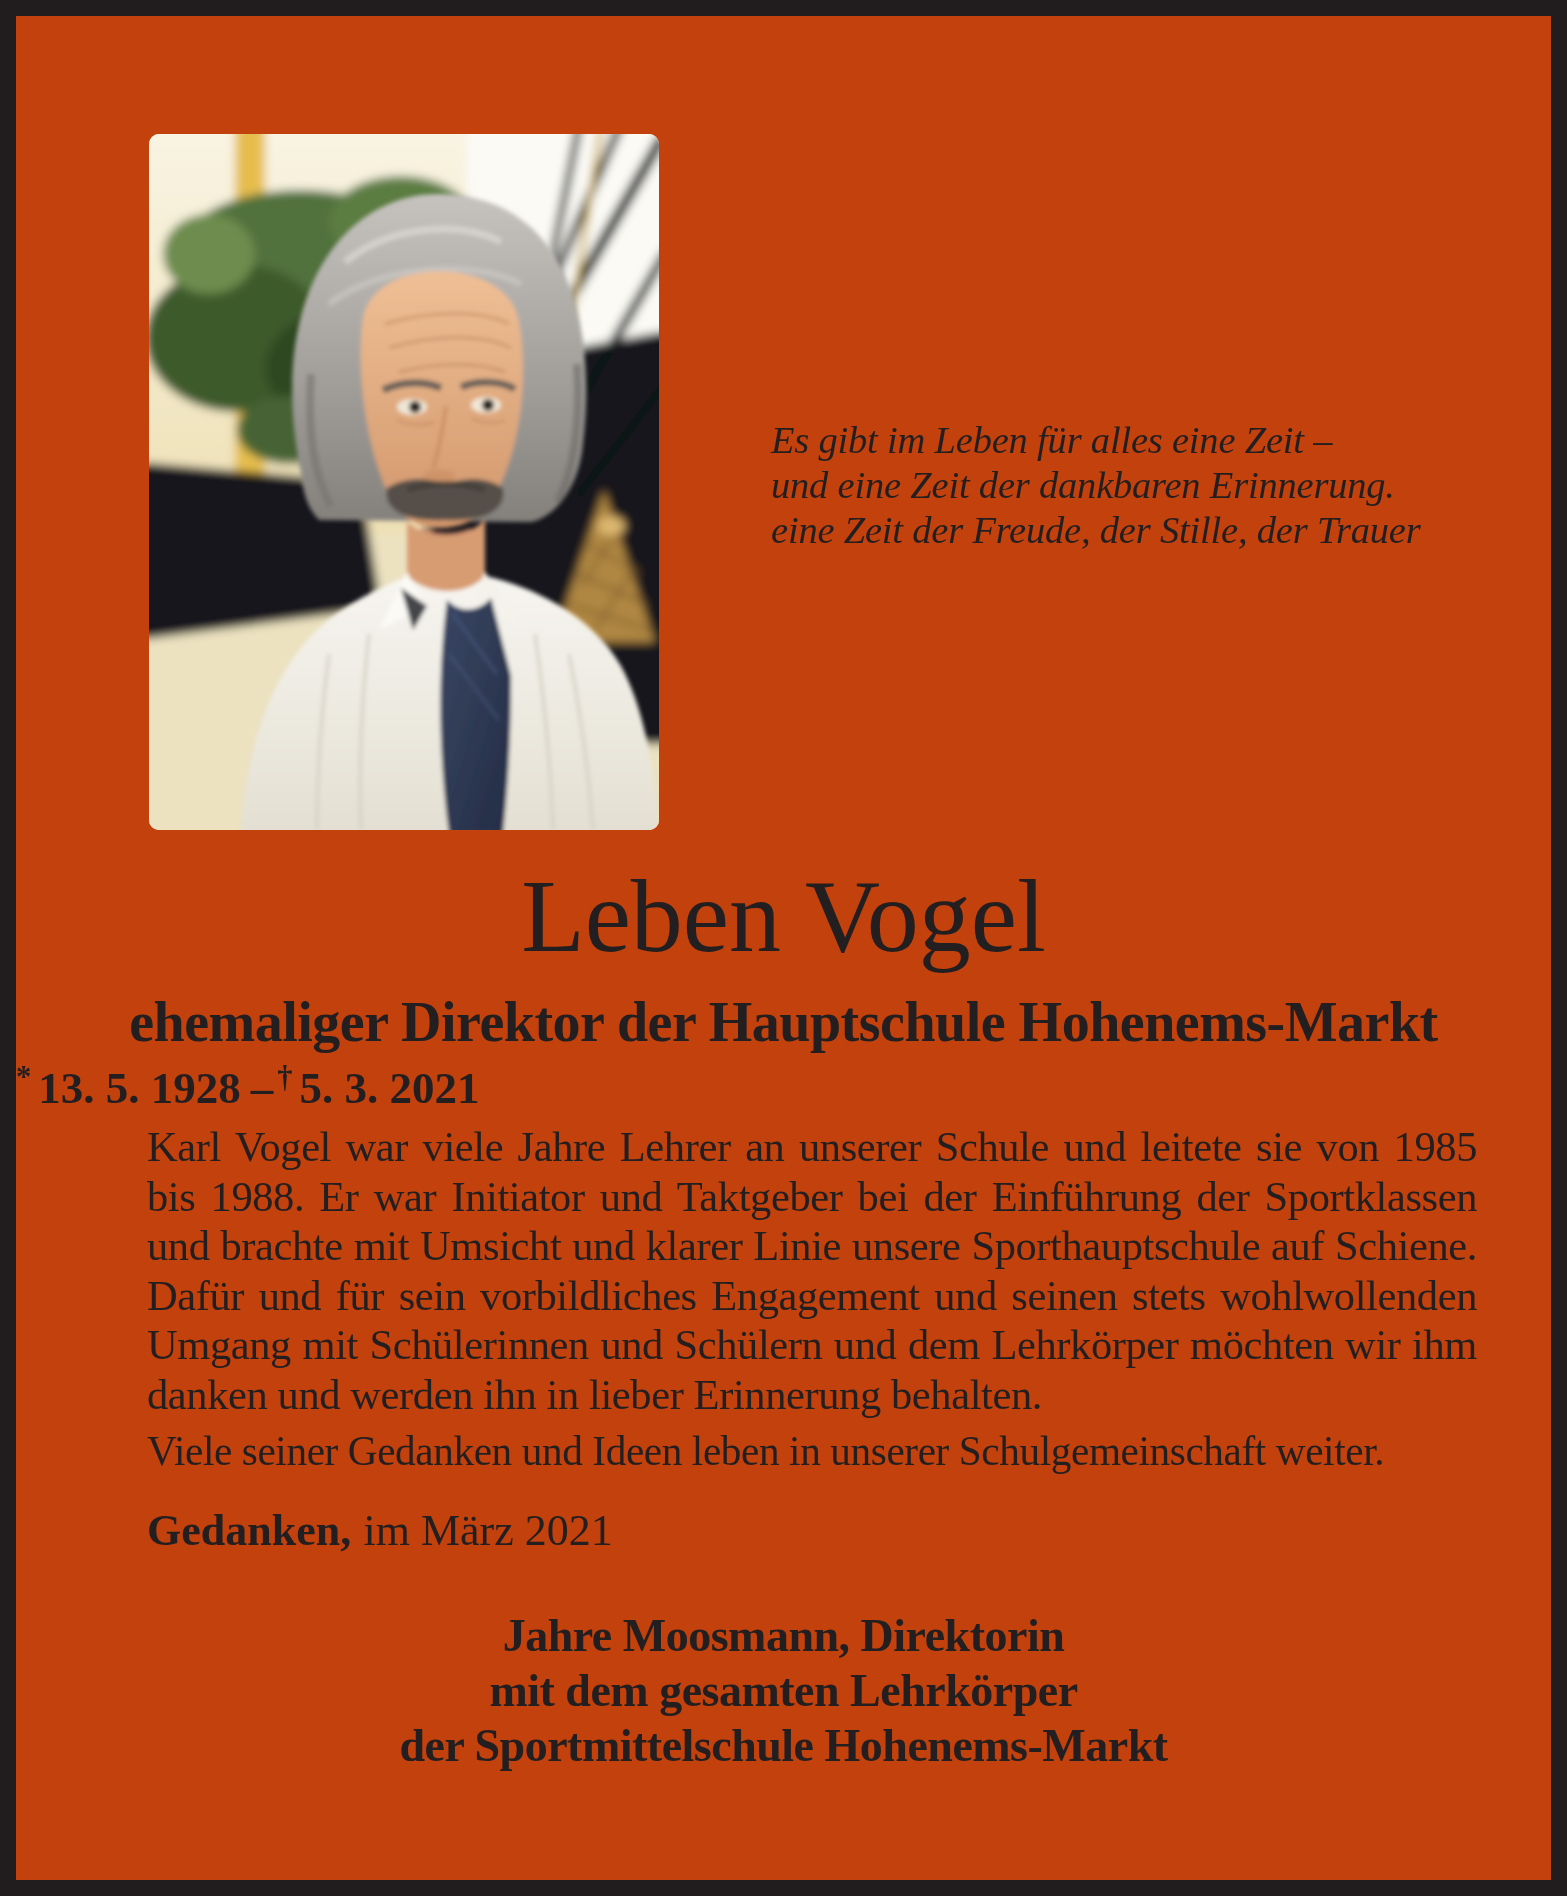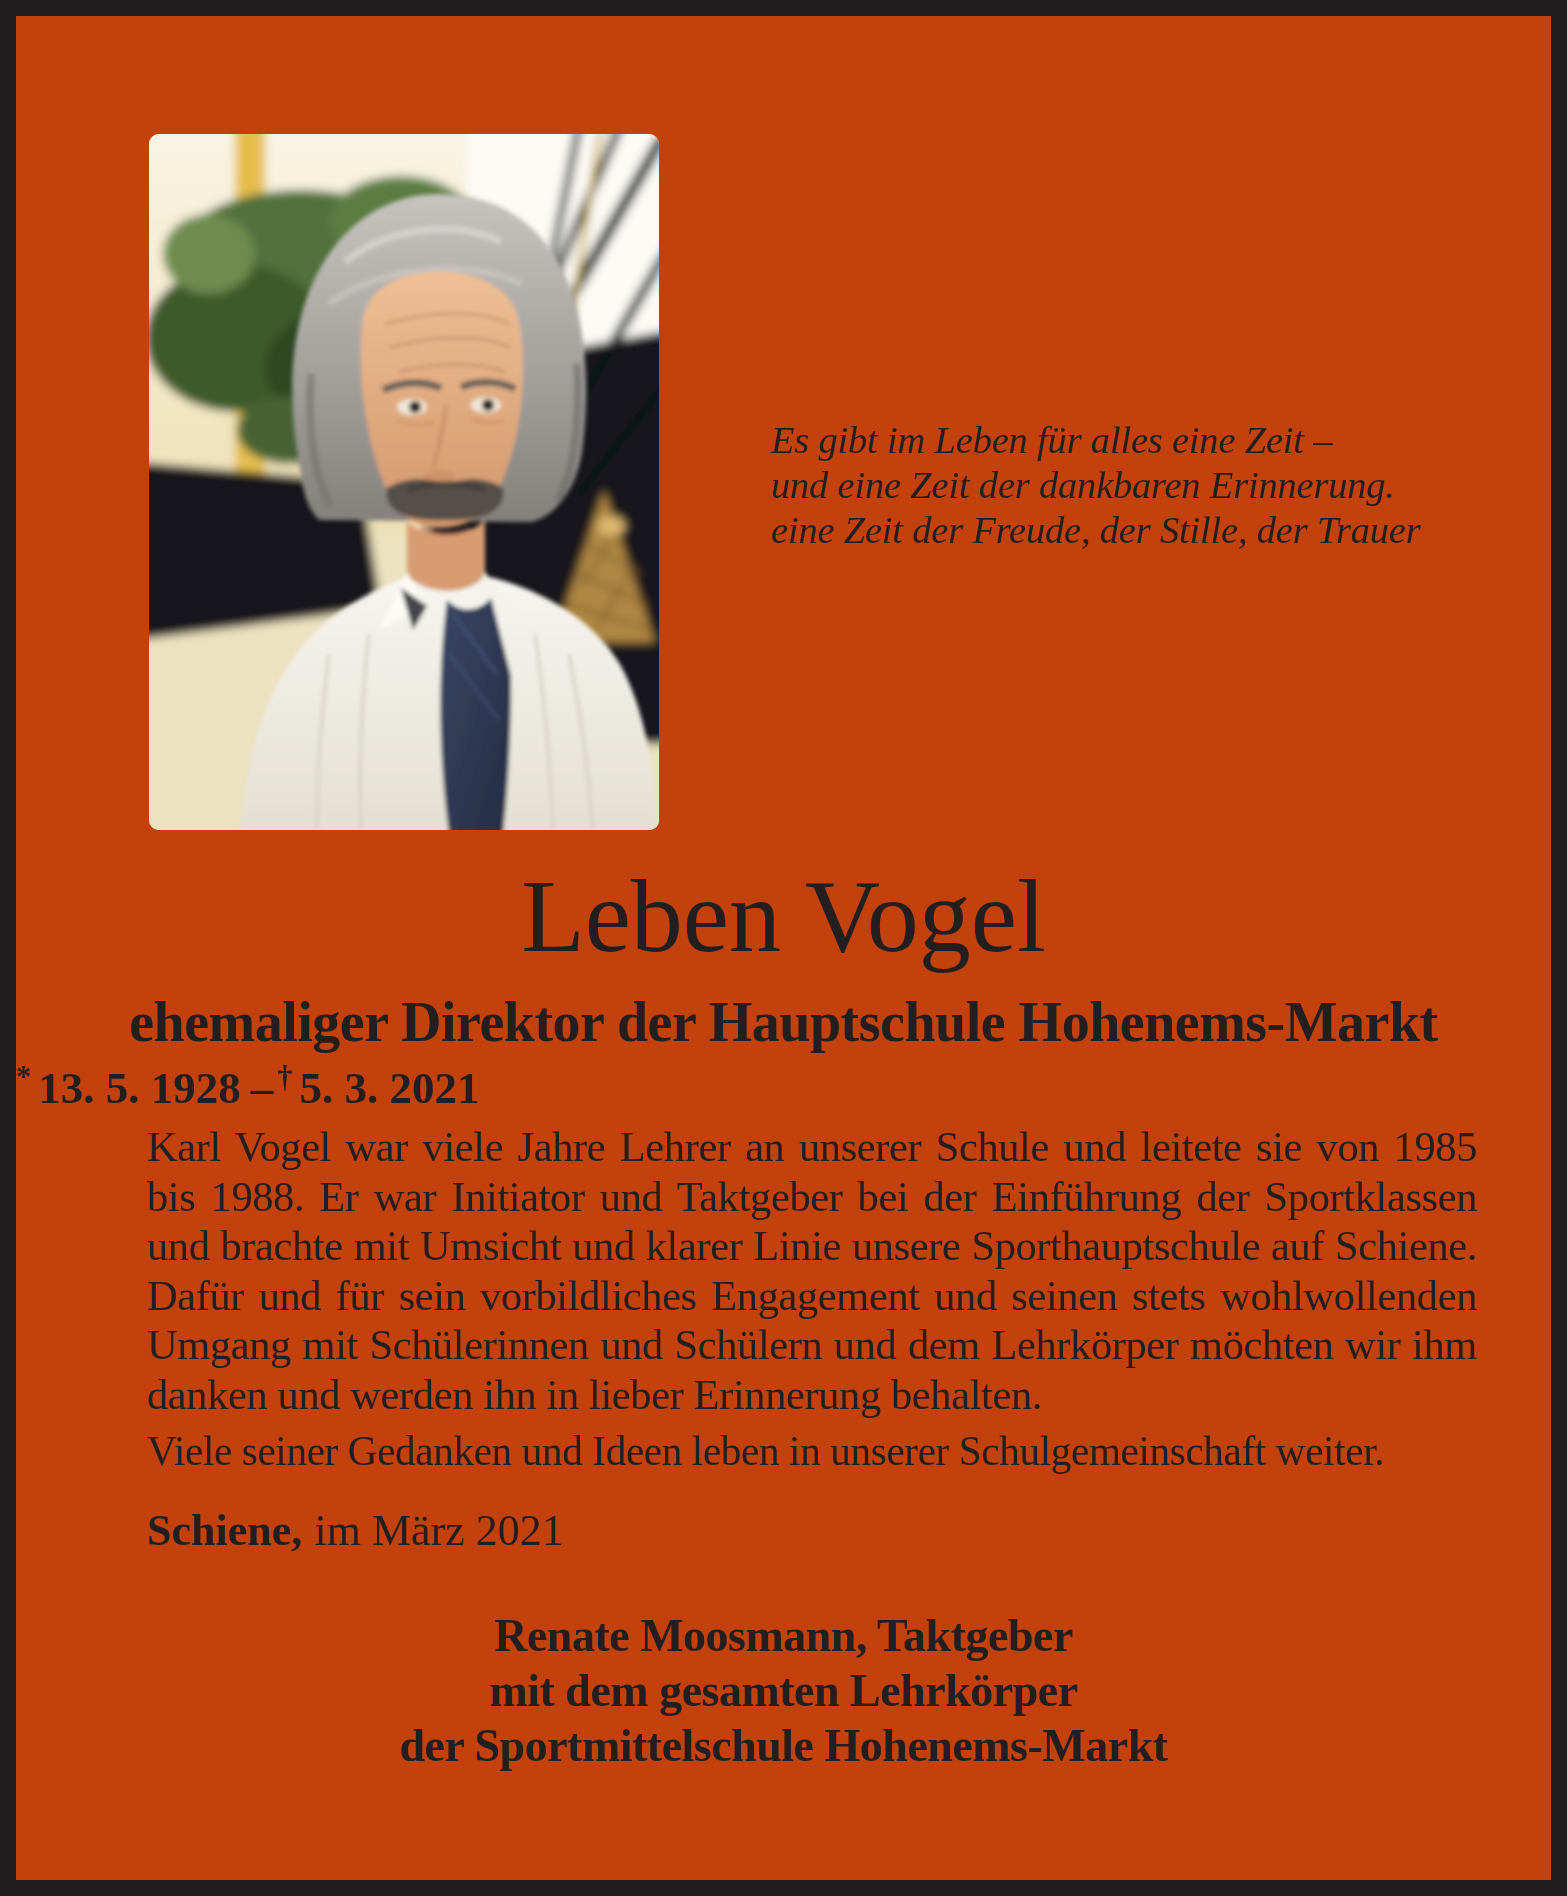--- a/index.html
+++ b/index.html
@@ -217,22 +217,22 @@
   <div class="role">ehemaliger Direktor der Hauptschule Hohenems-Markt</div>
 
   <div class="dates">
     <span class="sym">*</span><span>13. 5. 1928</span><span class="sep">–</span><span class="sym">†</span><span>5. 3. 2021</span>
   </div>
 
   <div class="para1">Karl Vogel war viele Jahre Lehrer an unserer Schule und leitete sie von 1985 bis 1988. Er war Initiator und Taktgeber bei der Einführung der Sportklassen und brachte mit Umsicht und klarer Linie unsere Sporthauptschule auf Schiene. Dafür und für sein vorbildliches Engagement und seinen stets wohl­wollenden Umgang mit Schülerinnen und Schülern und dem Lehrkörper möchten wir ihm danken und werden ihn in lieber Erinnerung behalten.</div>
   <div class="para2">Viele seiner Gedanken und Ideen leben in unserer Schulgemeinschaft weiter.</div>
 
   <div class="dateline">
-    <span class="place">Schiene,</span><span>im März 2021</span>
+    <span class="place">Gedanken,</span><span>im März 2021</span>
   </div>
 
   <div class="signature">
-    <div>Renate Moosmann, Taktgeber</div>
+    <div>Jahre Moosmann, Direktorin</div>
     <div>mit dem gesamten Lehrkörper</div>
     <div>der Sportmittelschule Hohenems-Markt</div>
   </div>
 
 </div>
 
 </body></html>

